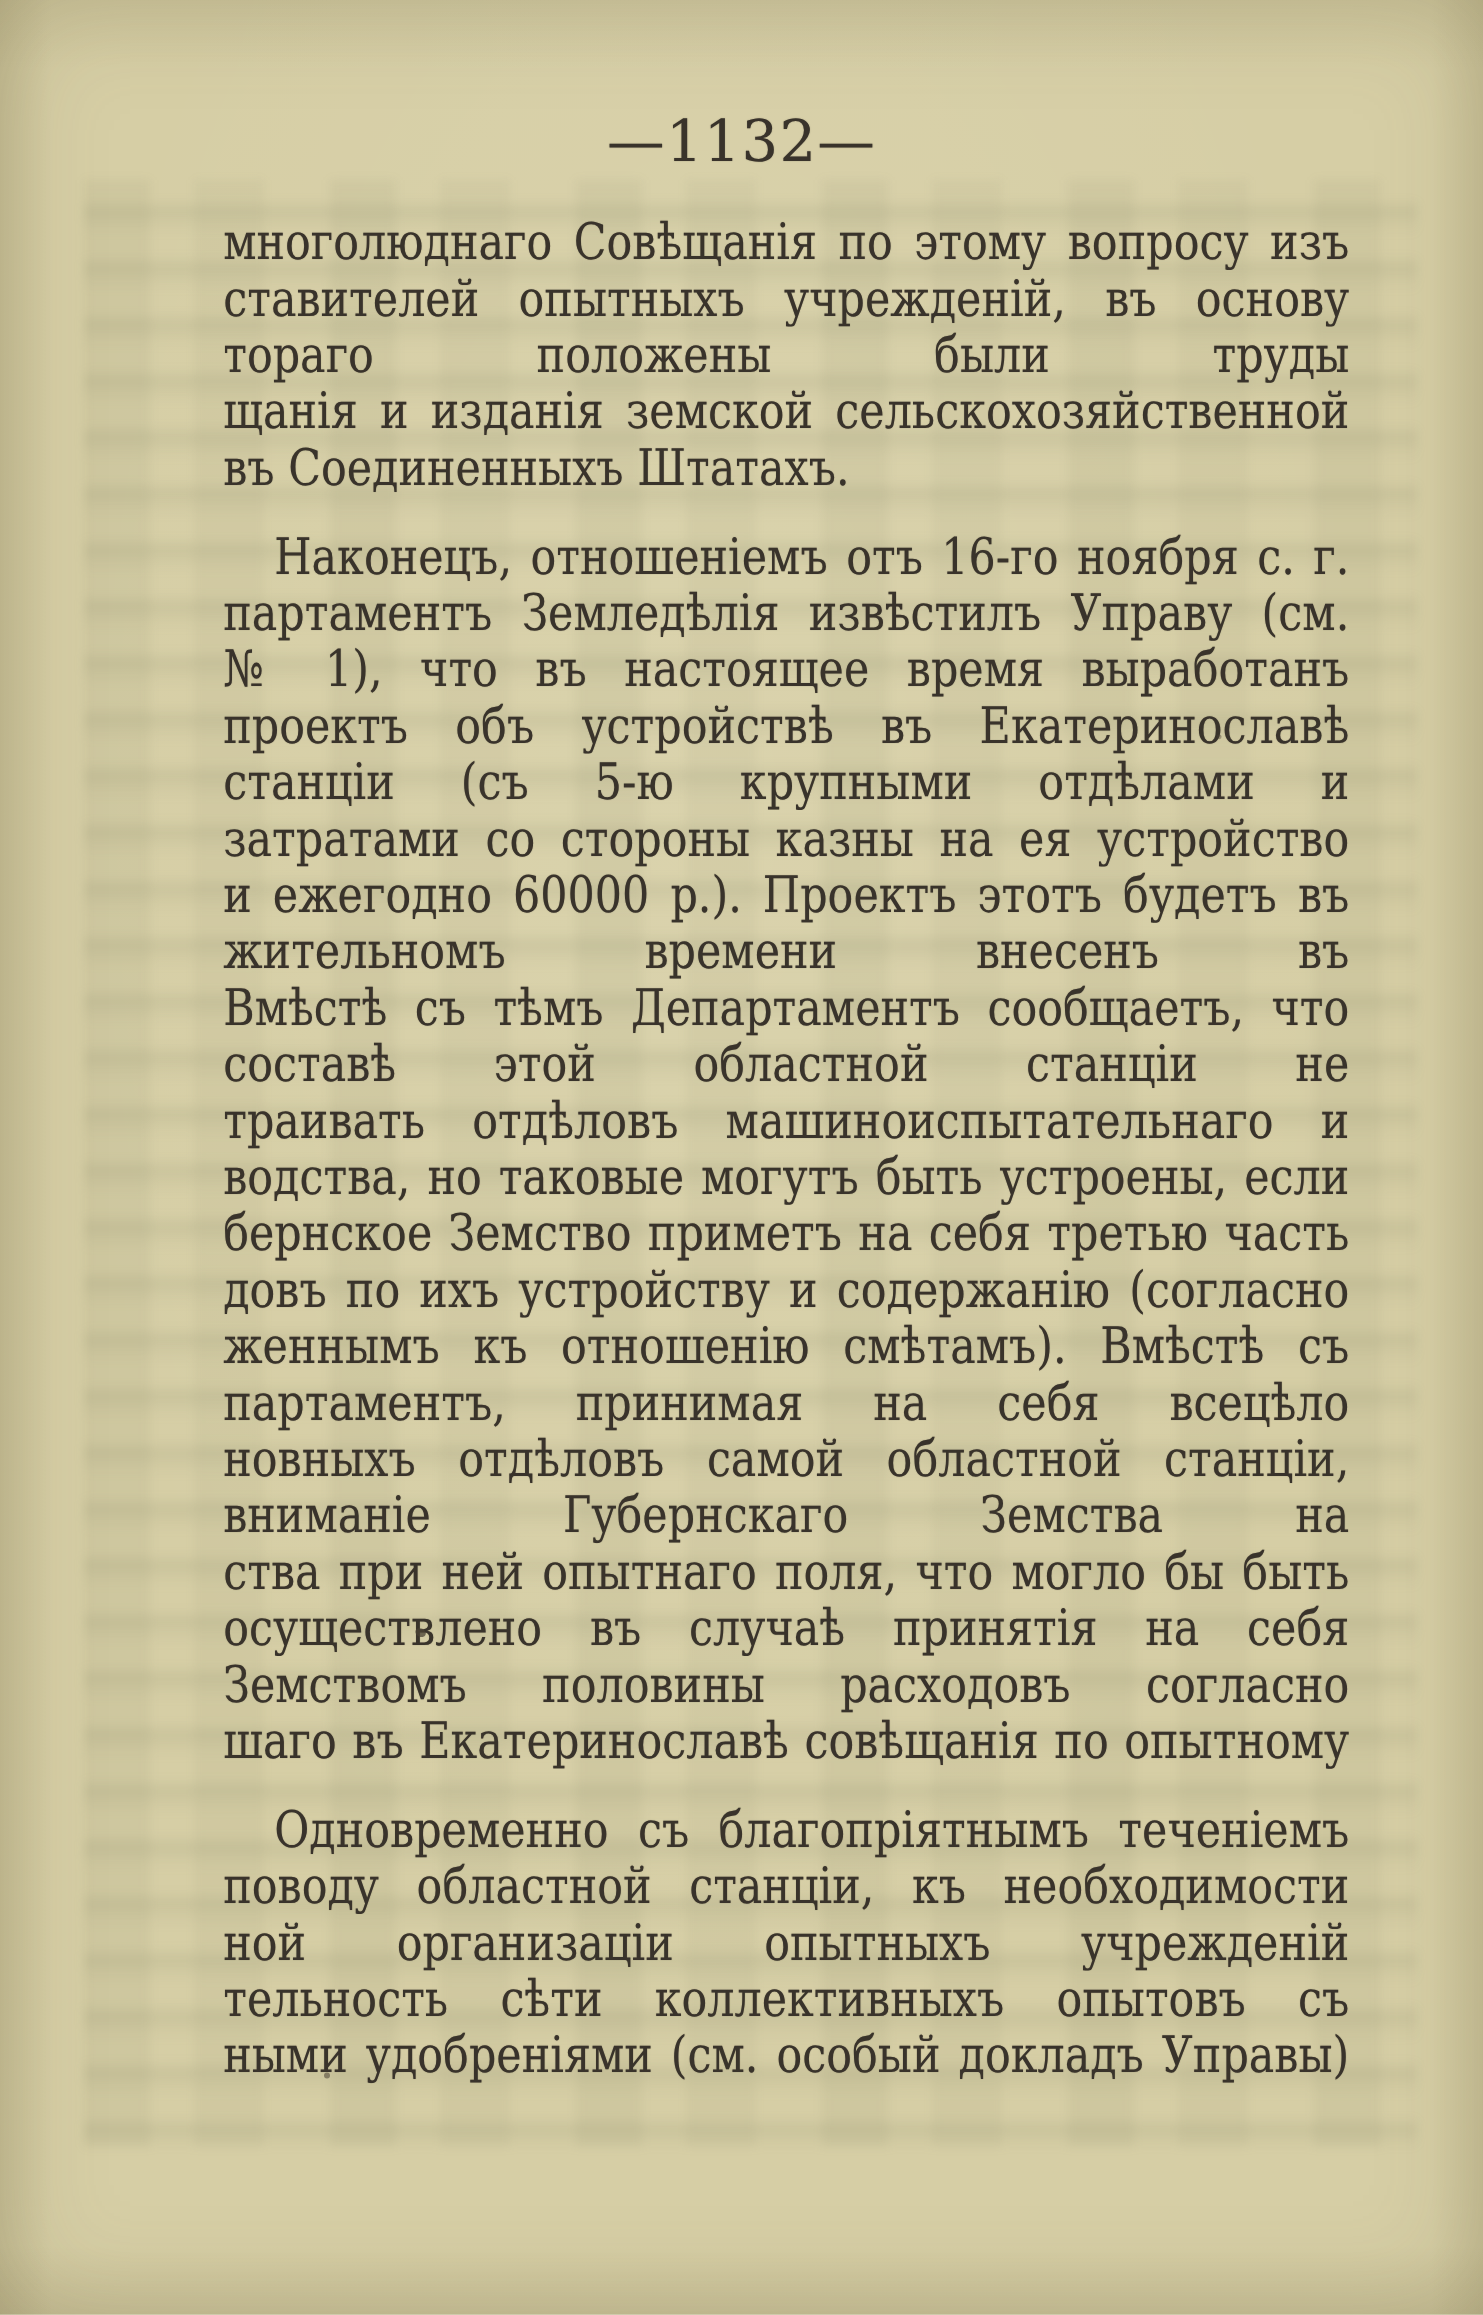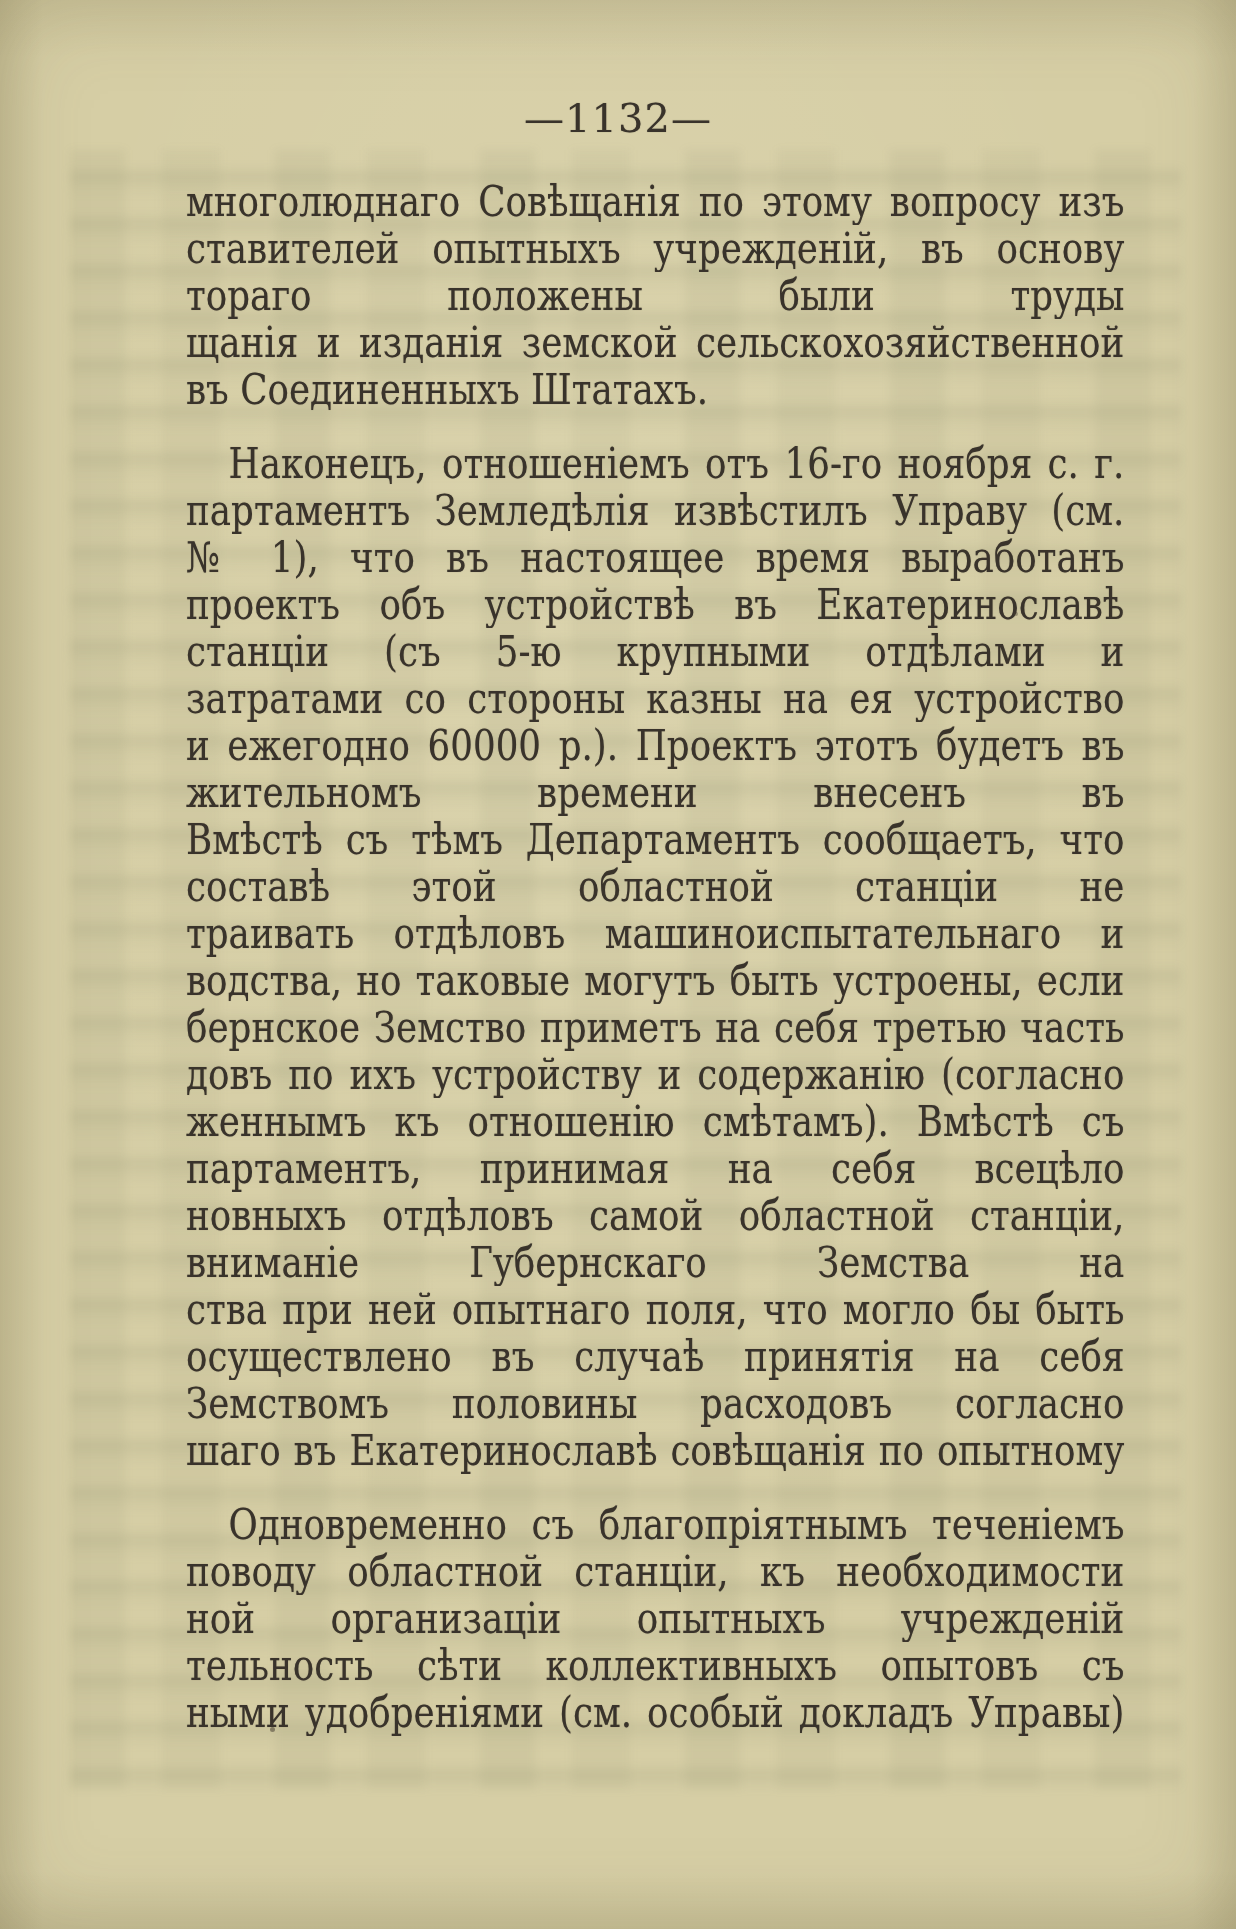--- a/index.html
+++ b/index.html
@@ -40,21 +40,21 @@
         rgba(115,118,88,0.00) 150px, rgba(115,118,88,0.00) 205px);
     filter: blur(4px);
     pointer-events: none;
   }
   .page-number {
     position: relative;
     padding-top: 96px;
     height: 44px;
     line-height: 44px;
     text-align: center;
-    font-size: 40px;
+    font-size: 48px;
     letter-spacing: 1px;
     text-shadow: 0 0 1px rgba(58,50,40,0.45);
   }
   .text-block {
     position: relative;
     margin: 38px 0 0 186px;
     width: 938px;
     font-size: 42px;
     line-height: 47px;
     text-shadow: 0 0 1px rgba(58,50,40,0.42);

